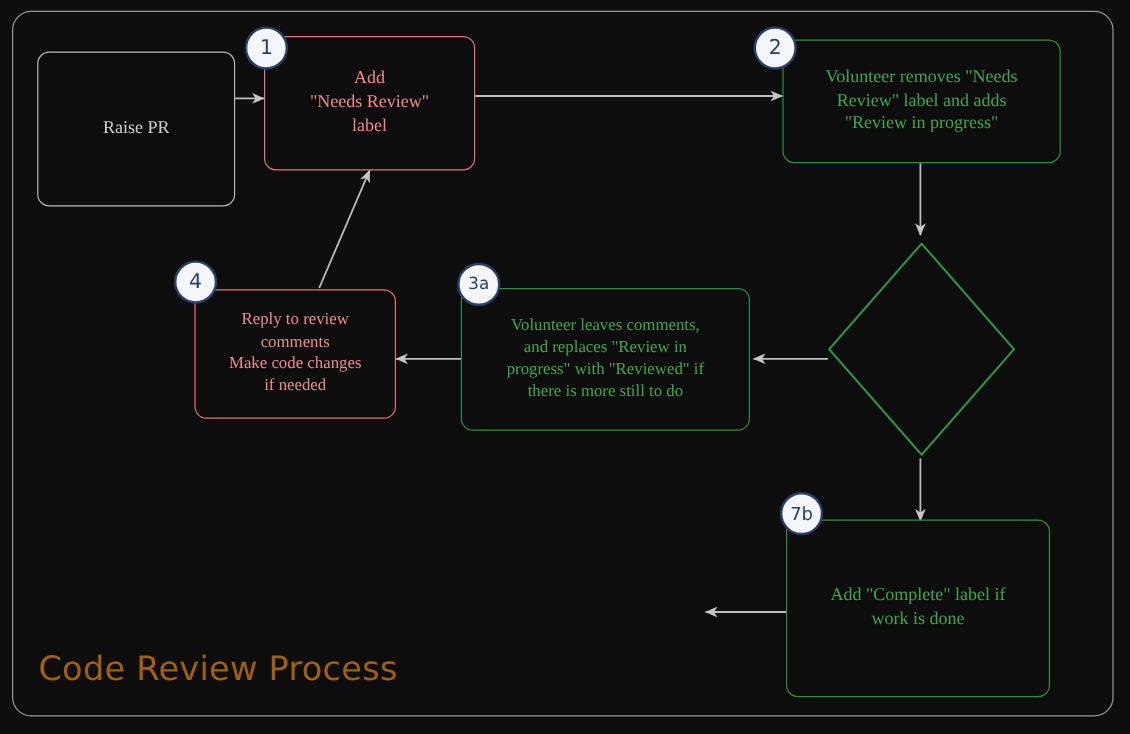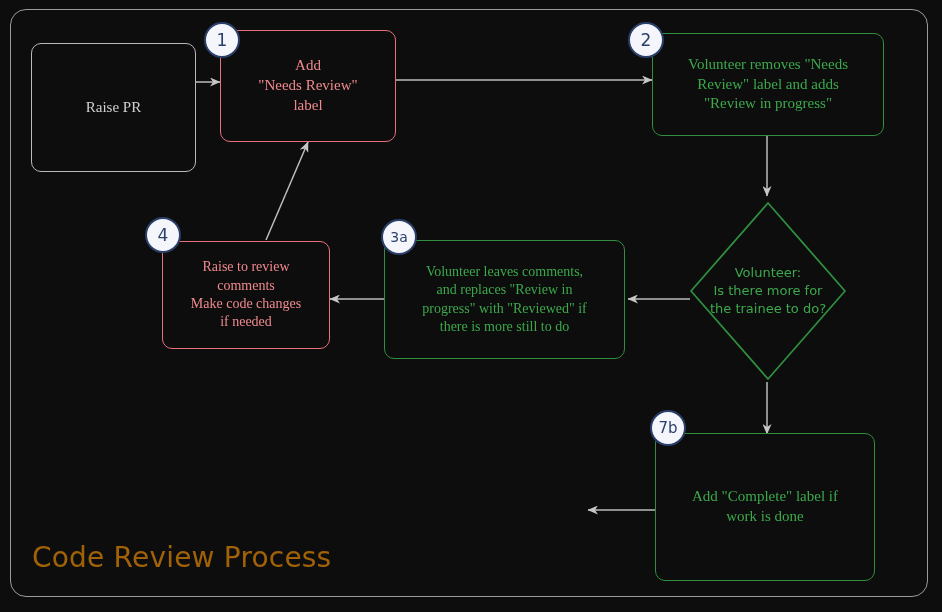--- a/index.html
+++ b/index.html
@@ -159,34 +159,31 @@
   <div class="node green" style="left:652px; top:33px; width:232px; height:103px;">
     <span class="node-text">Volunteer removes "Needs
 Review" label and adds
 "Review in progress"</span>
   </div>
 
   <div class="diamond-wrap" style="left:688px; top:200px; width:160px; height:182px;">
     <svg class="diamond-shape" viewBox="0 0 160 182" preserveAspectRatio="none">
       <path d="M80 3 L157 91 L80 179 L3 91 Z" fill="#0d0d0d" stroke="#2f8f3e" stroke-width="1.8" stroke-linejoin="round"></path>
     </svg>
-    <span class="diamond-label">Volunteer:
-Is there more for
-the trainee to do?</span>
   </div>
 
   <div class="node green" style="left:384px; top:240px; width:241px; height:119px; font-size:14px;">
     <span class="node-text">Volunteer leaves comments,
 and replaces "Review in
 progress" with "Reviewed" if
 there is more still to do</span>
   </div>
 
   <div class="node red" style="left:162px; top:241px; width:168px; height:108px; font-size:14px;">
-    <span class="node-text">Raise to review
+    <span class="node-text">Reply to review
 comments
 Make code changes
 if needed</span>
   </div>
 
   <div class="node green" style="left:655px; top:433px; width:220px; height:148px;">
     <span class="node-text">Add "Complete" label if
 work is done</span>
   </div>
 

